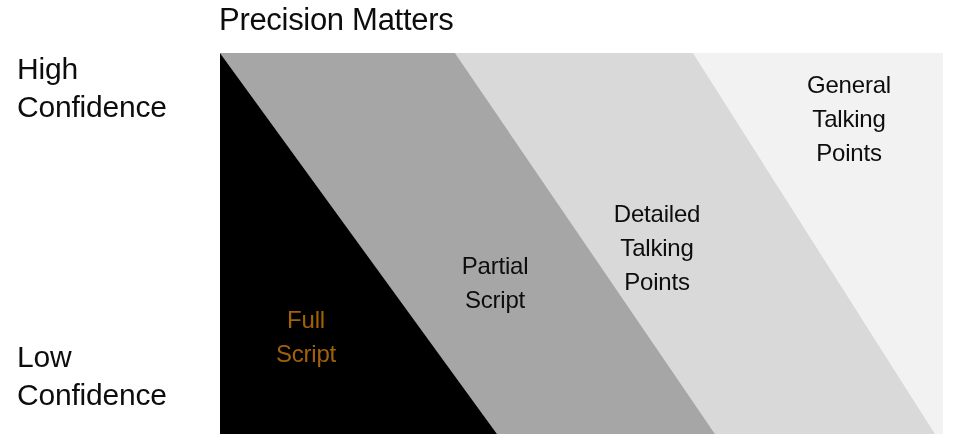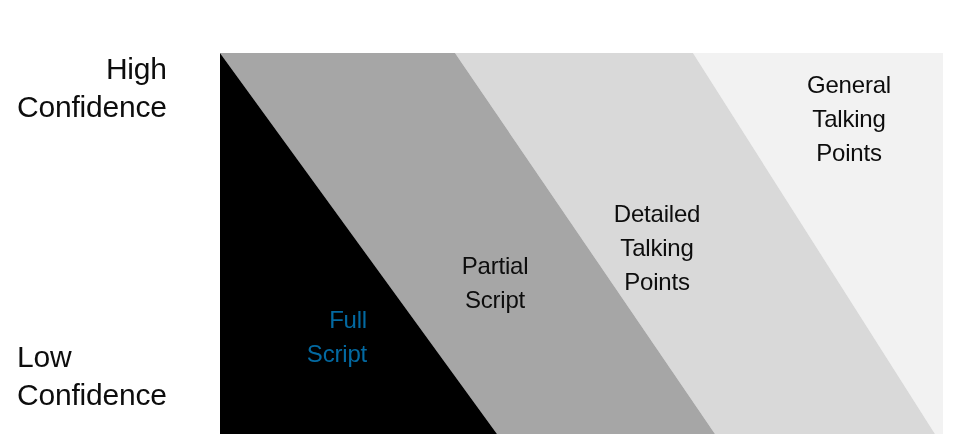--- a/index.html
+++ b/index.html
@@ -51,21 +51,20 @@
     left: 17px;
     font-size: 30px;
     line-height: 38px;
     font-weight: 400;
     letter-spacing: -0.2px;
     color: #0d0d0d;
     white-space: nowrap;
   }
   #axis-high {
     top: 50px;
-    text-align: right;
   }
   #axis-low {
     top: 338px;
   }
   .axis-label .axis-line {
     display: block;
   }
 
   
   #bands {
@@ -117,20 +116,21 @@
     left: 787px;
     top: 68px;
     width: 124px;
   }
 </style>
 </head>
 <body>
 
 <div id="stage">
 
+  <div class="col-header" id="header-precision">Precision Matters</div>
 
 
   <div class="axis-label" id="axis-high">
     <span class="axis-line">High</span>
     <span class="axis-line">Confidence</span>
   </div>
 
   <div class="axis-label" id="axis-low">
     <span class="axis-line">Low</span>
     <span class="axis-line">Confidence</span>
@@ -142,21 +142,21 @@
       <polygon points="473,0 723,0 723,381 715,381" fill="#f2f2f2"></polygon>
 
       <polygon points="235,0 473,0 715,381 495,381" fill="#d9d9d9"></polygon>
 
       <polygon points="0,0 235,0 495,381 277,381" fill="#a6a6a6"></polygon>
 
       <polygon points="0,0 277,381 0,381" fill="#000000"></polygon>
     </svg>
   </div>
 
-  <div class="band-label" id="label-full-script" style="color: #0369a1; text-align: right;">
+  <div class="band-label" id="label-full-script" style="color: #a16207;">
     <span class="band-line">Full</span>
     <span class="band-line">Script</span>
   </div>
 
   <div class="band-label" id="label-partial-script" style="color: rgb(13, 13, 13);">
     <span class="band-line">Partial</span>
     <span class="band-line">Script</span>
   </div>
 
   <div class="band-label" id="label-detailed-talking-points" style="color: rgb(13, 13, 13); margin-top: 44px;">

